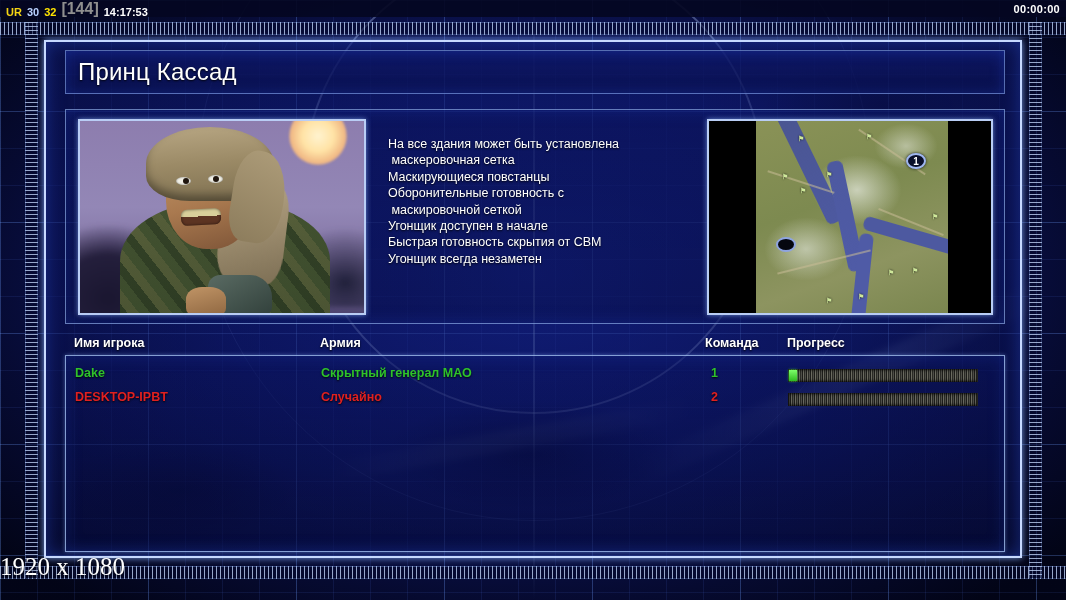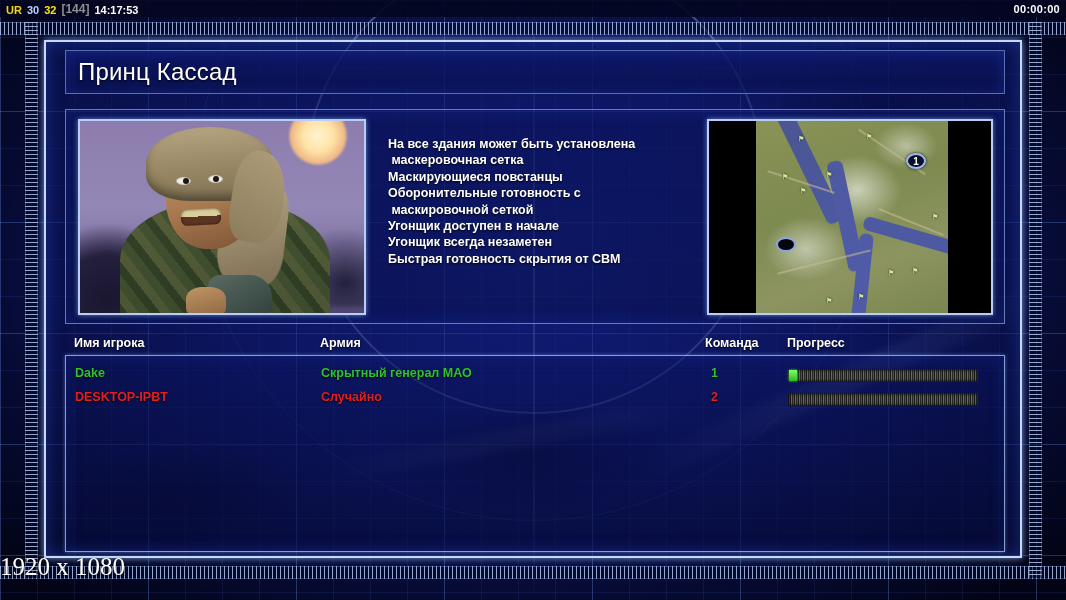--- a/index.html
+++ b/index.html
@@ -83,21 +83,21 @@
     background:rgba(4,7,34,0.92);
     display:flex; align-items:center; justify-content:space-between;
     padding:0 6px; z-index:40;
     font-size:11px; font-weight:bold;
     font-family:"Liberation Sans", sans-serif;
   }
   #topbar .left { display:flex; gap:5px; align-items:flex-end; }
   .ur { color:#f4d413; }
   .n30 { color:#b9d2ff; }
   .n32 { color:#ffe400; }
-  .n144 { color:#8f8f8f; font-size:12px; }
+  .n144 { color:#8f8f8f; font-size:16px; }
   .clk { color:#ffffff; }
   .timer { color:#ffffff; letter-spacing:0.3px; }
 
   
   #dialog {
     position:absolute; left:44px; top:40px; width:978px; height:518px;
     border:2px solid #c7d9ff;
     box-shadow:0 0 7px rgba(140,180,255,0.85), inset 0 0 18px rgba(40,70,190,0.55);
     background:linear-gradient(180deg, rgba(12,22,100,0.55) 0%, rgba(10,18,86,0.46) 60%, rgba(8,14,70,0.42) 100%);
     z-index:20;
@@ -177,21 +177,21 @@
   .p-gun { position:absolute; left:128px; bottom:-2px; width:64px; height:40px;
     border-radius:12px 22px 8px 8px;
     background:linear-gradient(150deg,#5a6b63,#32413c); }
   .p-hand { position:absolute; left:106px; bottom:-4px; width:40px; height:30px;
     border-radius:40% 40% 30% 30%;
     background:linear-gradient(165deg,#c09466,#8e6640); }
 
   
   #desc {
     position:absolute; left:322px; top:26px; width:366px;
-    color:#ffffff; font-size:12.5px; font-weight:bold; line-height:16.4px;
+    color:#ffffff; font-size:12.5px; font-weight:normal; line-height:16.4px;
     text-shadow:0 1px 2px rgba(0,0,0,0.95);
   }
   #desc div { white-space:pre; }
 
   
   #minimap {
     position:absolute; right:11px; top:9px; width:286px; height:196px;
     border:2px solid #b9cdf5; overflow:hidden; background:#000;
     box-shadow:0 0 5px rgba(140,180,255,0.7);
   }
@@ -326,22 +326,22 @@
         <div class="p-hand"></div>
       </div>
 
       <div id="desc">
         <div>На все здания может быть установлена</div>
         <div> маскеровочная сетка</div>
         <div>Маскирующиеся повстанцы</div>
         <div>Оборонительные готовность с</div>
         <div> маскировочной сеткой</div>
         <div>Угонщик доступен в начале</div>
+        <div>Быстрая готовность скрытия от СВМ</div>
         <div>Угонщик всегда незаметен</div>
-        <div>Быстрая готовность скрытия от СВМ</div>
       </div>
 
       <div id="minimap">
         <div class="mm-inner">
           <div class="mm-fog1"></div>
           <div class="mm-fog2"></div>
           <div class="mm-fog3"></div>
           <div class="mm-riv1"></div>
           <div class="mm-riv2"></div>
           <div class="mm-riv3"></div>

